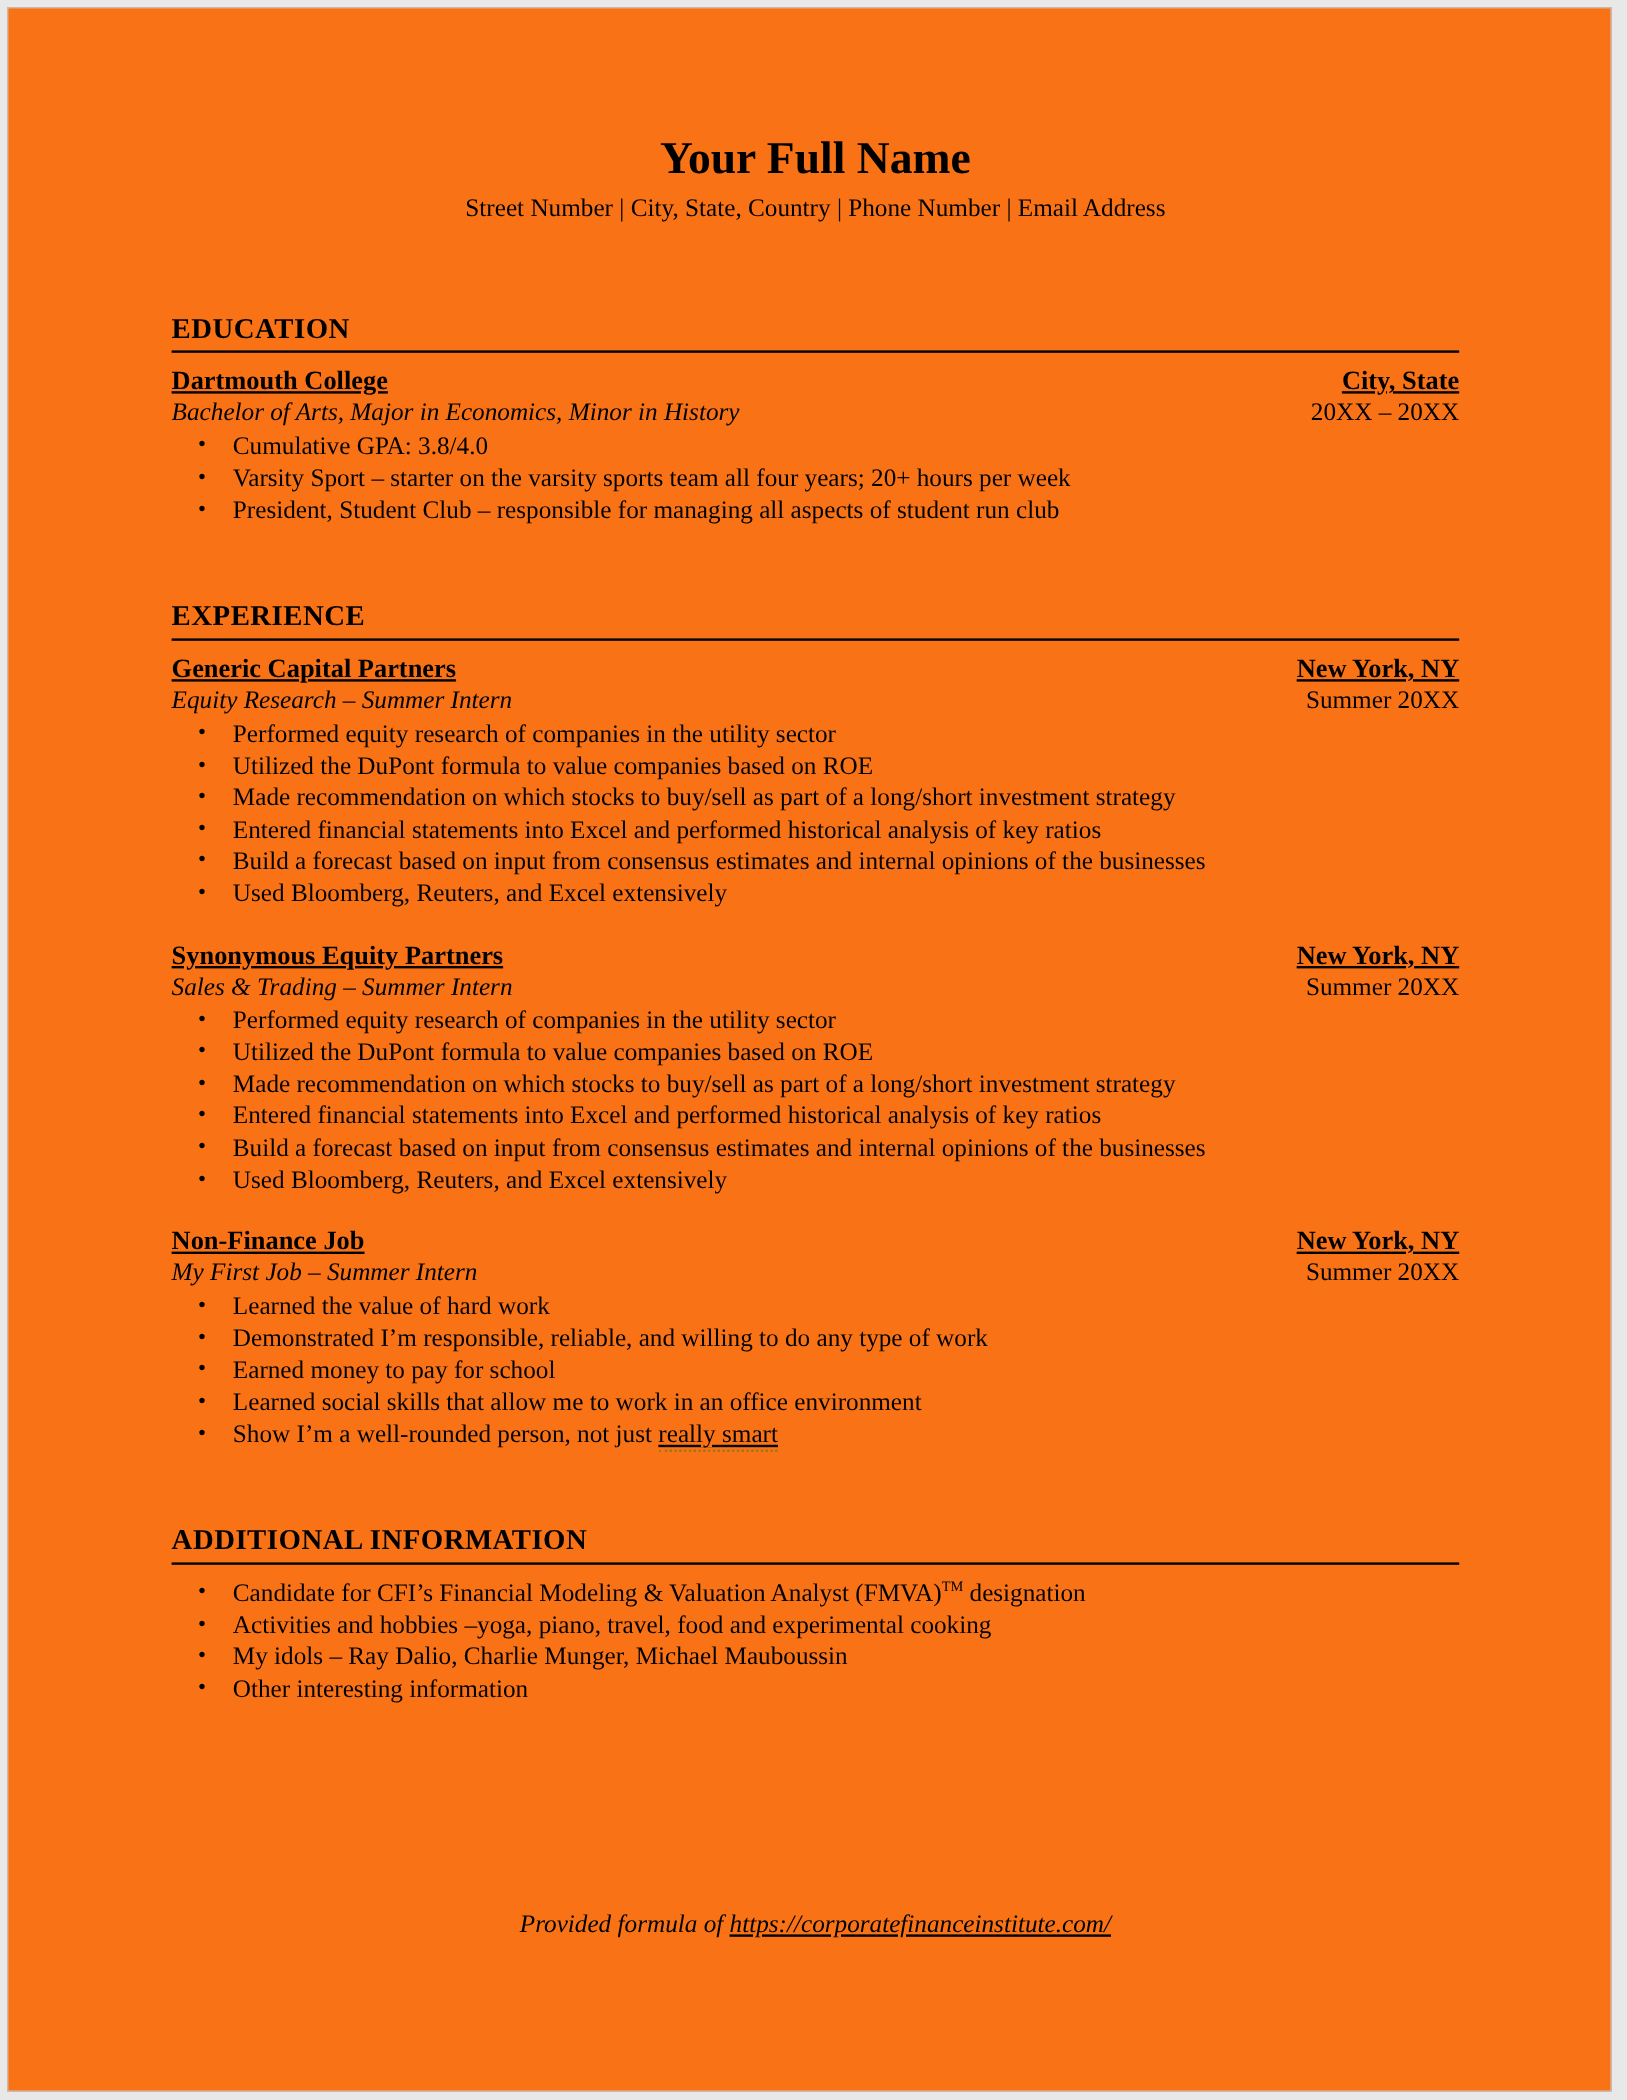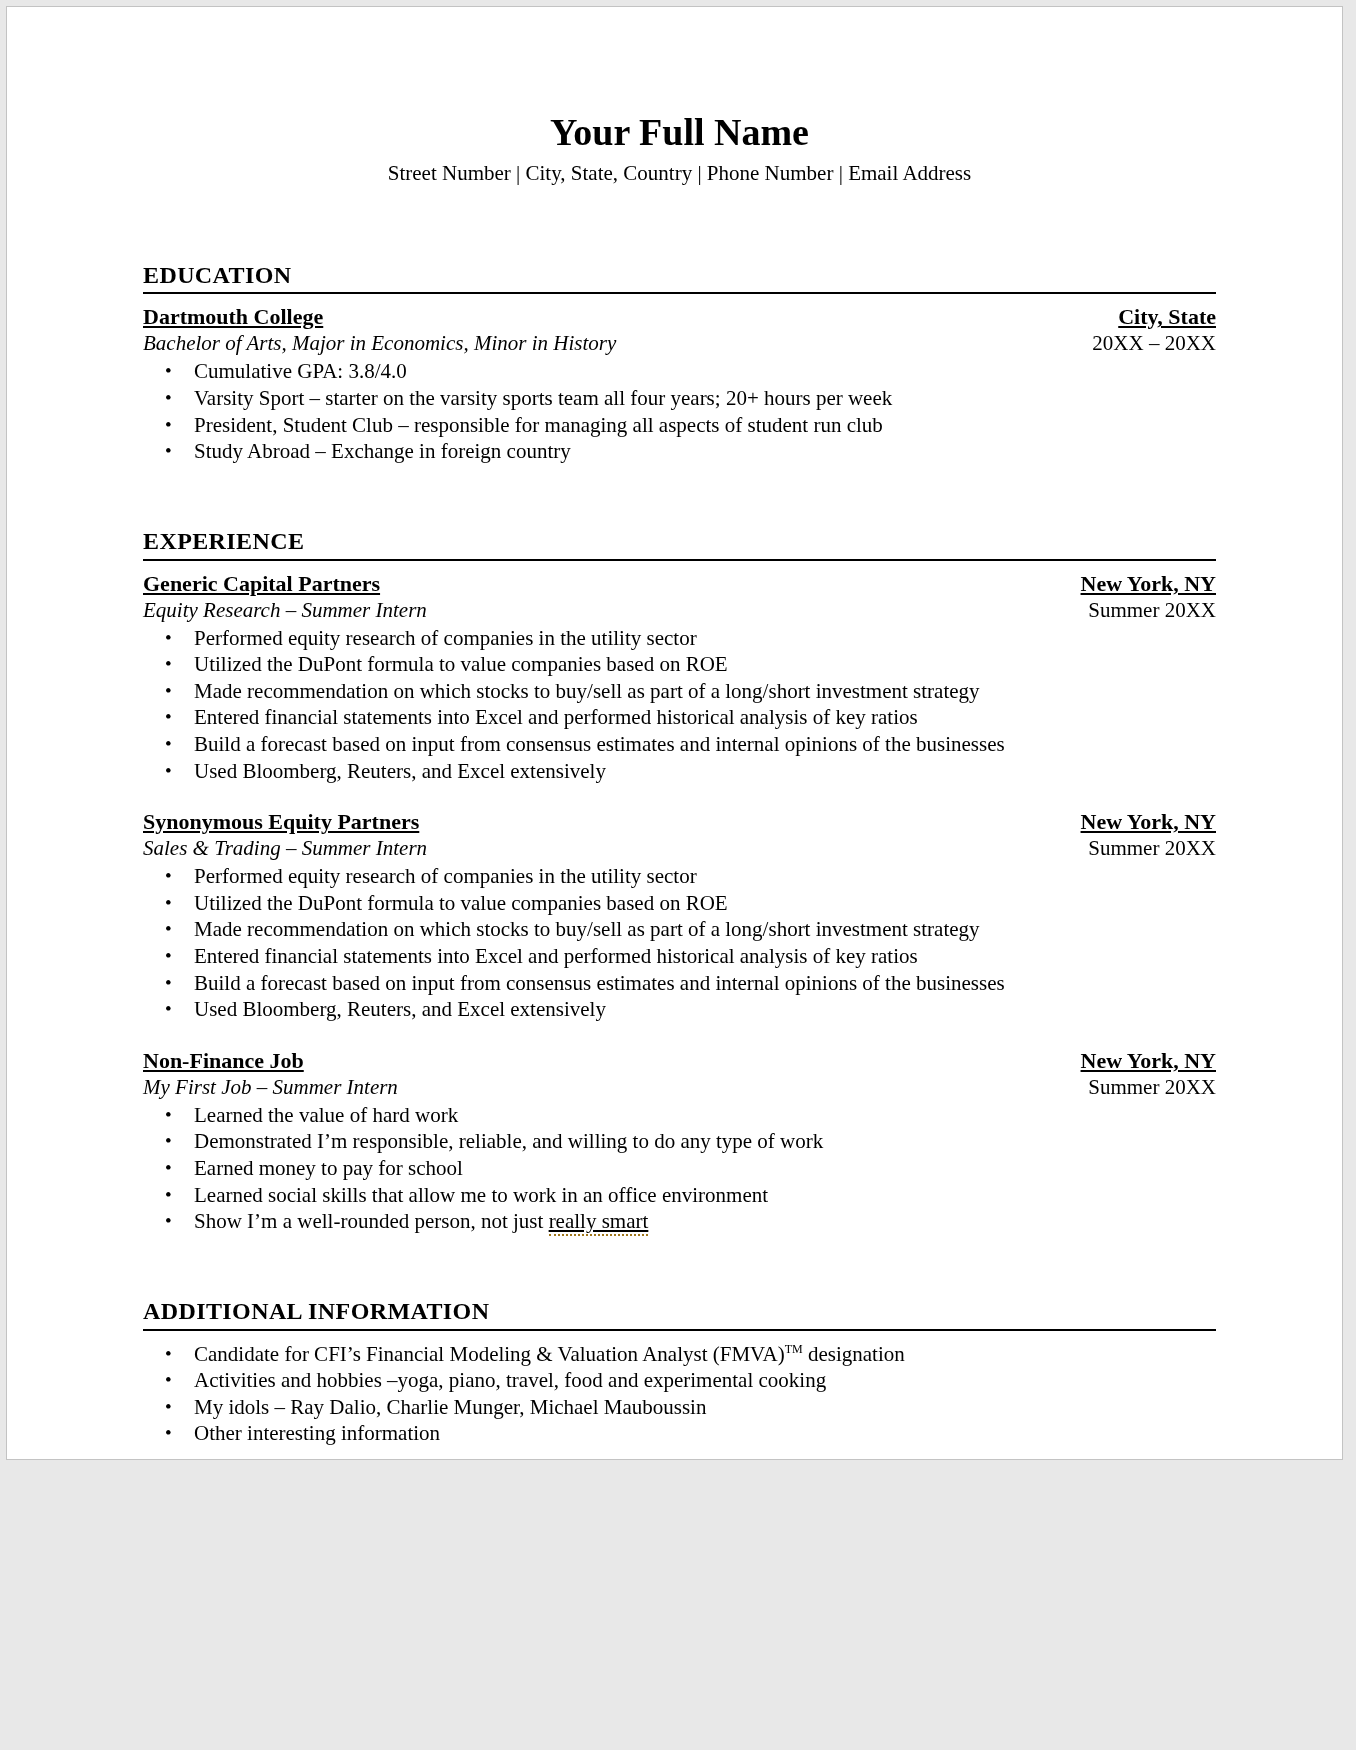--- a/index.html
+++ b/index.html
@@ -6,22 +6,22 @@
   body {
     width:1356px; height:1750px;
     background:#e8e8e8;
     position:relative;
     font-family:"Liberation Serif","DejaVu Serif",serif;
     color:#000;
     -webkit-font-smoothing:antialiased;
   }
   .page {
     position:absolute; top:6px; left:6px;
-    width:1337px; height:1454px;
-    background:#ffffff;
+    width:1337px; height:1737px;
+    background:#f97316;
     border:1px solid #c3c3c3;
     box-sizing:border-box;
     padding:104px 126px 0 136px;
     overflow:hidden;
   }
   .name {
     font-size:38px; font-weight:bold; text-align:center; line-height:1.15;
   }
   .contact {
     font-size:21px; text-align:center; margin-top:5px; line-height:27px;
@@ -81,21 +81,20 @@
       </div>
       <div class="entry-sub">
         <span class="role">Bachelor of Arts, Major in Economics, Minor in History</span>
         <span>20XX – 20XX</span>
       </div>
       <ul class="bullets">
 
       <li>Cumulative GPA: 3.8/4.0</li>
           <li>Varsity Sport – starter on the varsity sports team all four years; 20+ hours per week</li>
           <li>President, Student Club – responsible for managing all aspects of student run club</li>
-          <li>Study Abroad – Exchange in foreign country</li>
         </ul>
     </div>
   </div>
 
   <div class="section">
     <div class="section-title">EXPERIENCE</div>
 
     <div class="entry job">
       <div class="entry-row">
         <span>Generic Capital Partners</span>

